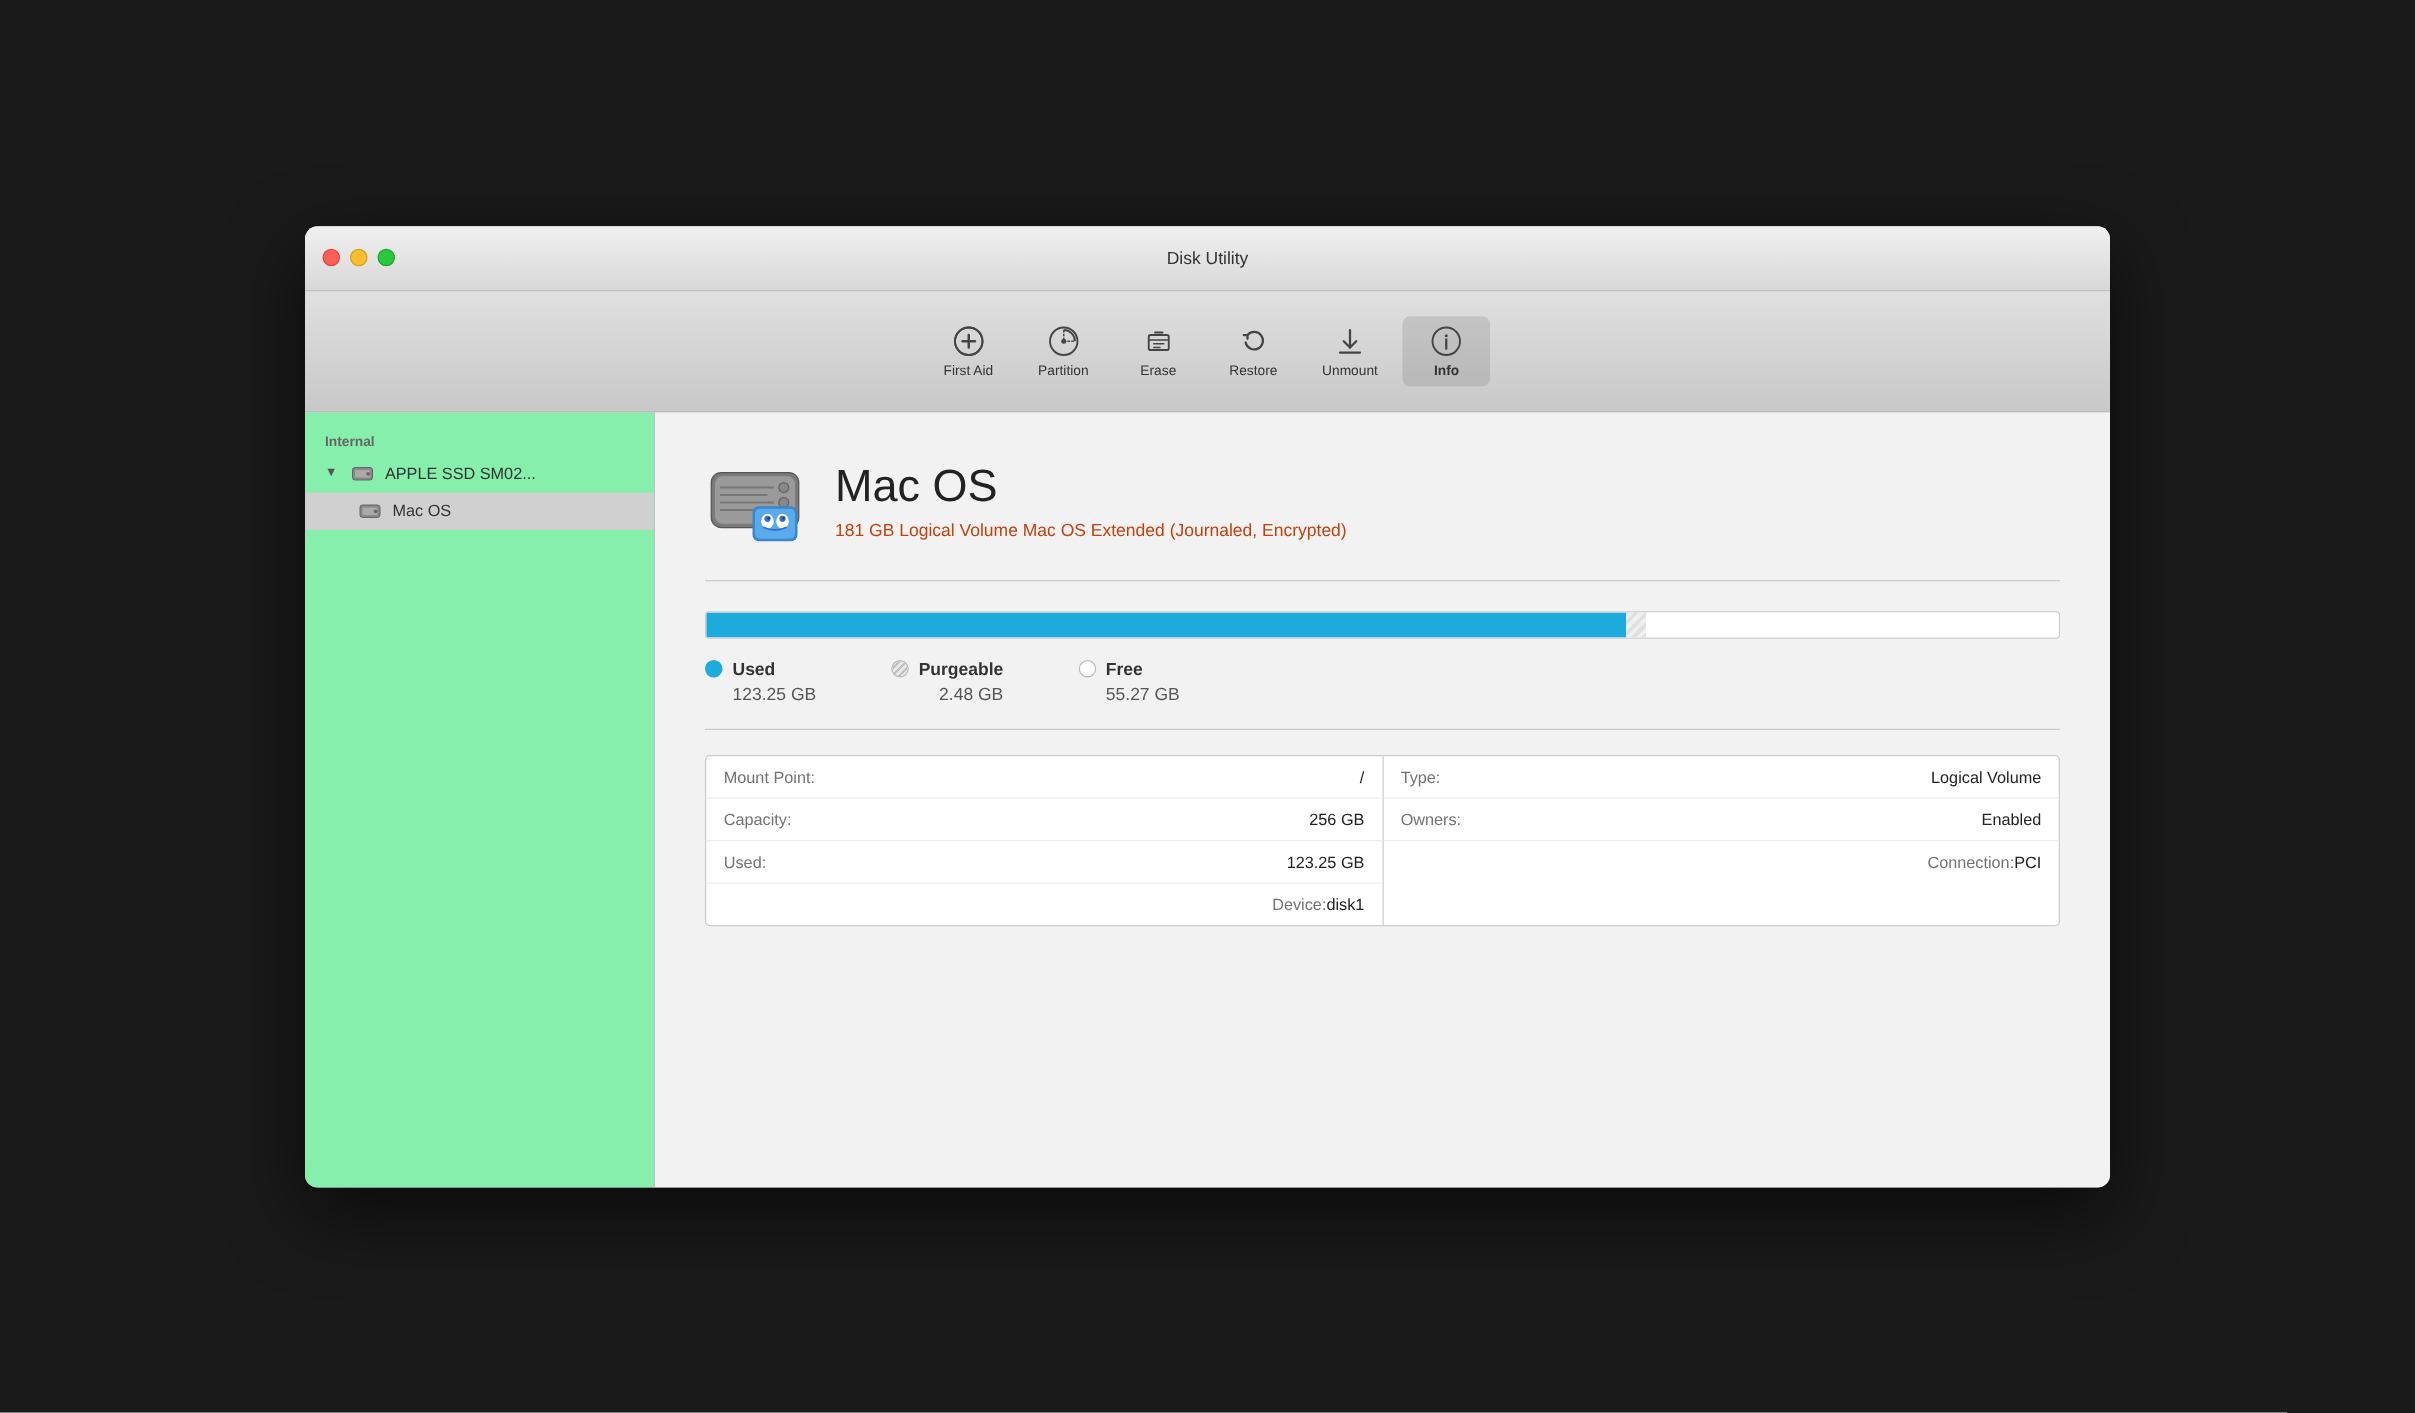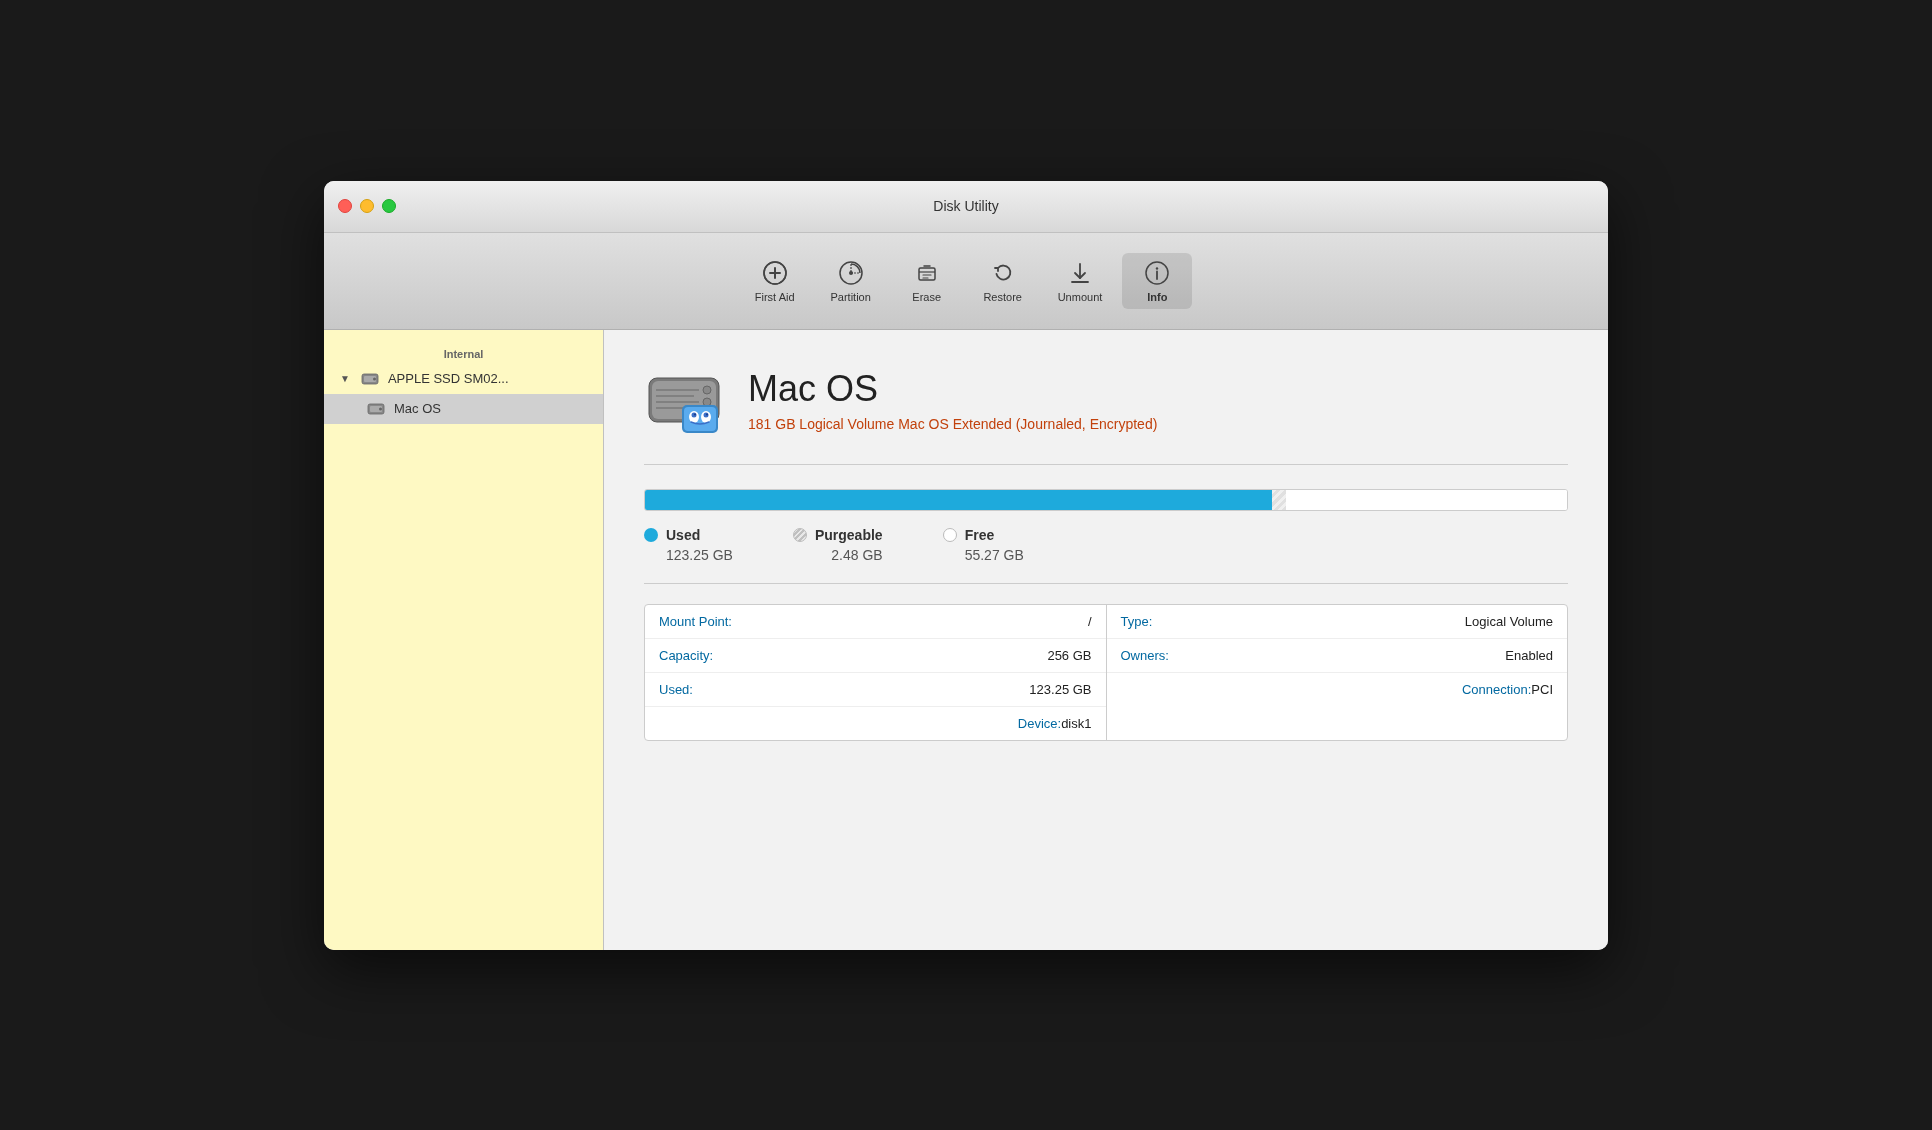--- a/index.html
+++ b/index.html
@@ -5,21 +5,21 @@
     * { box-sizing: border-box; margin: 0; padding: 0; }
     body {
       background: #1a1a1a;
       display: flex;
       justify-content: center;
       align-items: center;
       min-height: 100vh;
       font-family: -apple-system, BlinkMacSystemFont, "Helvetica Neue", Arial, sans-serif;
     }
     .window {
-      width: 1284px;
+      width: 1444px;
       background: #e8e8e8;
       border-radius: 10px;
       box-shadow: 0 20px 60px rgba(0,0,0,0.6);
       overflow: hidden;
     }
     .titlebar {
       background: linear-gradient(180deg, #f0f0f0 0%, #d8d8d8 100%);
       height: 52px;
       display: flex;
       align-items: center;
@@ -89,25 +89,24 @@
     }
     .toolbar-btn.active .toolbar-label {
       font-weight: 700;
     }
     .content {
       display: flex;
       height: 620px;
     }
     .sidebar {
       width: 280px;
-      background: #fef9c3;
+      background: #86efac;
       border-right: 1px solid #c0c0c0;
       padding: 12px 0;
       flex-shrink: 0;
-      text-align: center;
     }
     .sidebar-section-label {
       font-size: 11px;
       font-weight: 700;
       color: #666;
       padding: 6px 16px 4px;
       text-transform: none;
     }
     .sidebar-item {
       display: flex;
@@ -273,21 +272,21 @@
       align-items: center;
       padding: 9px 14px;
       font-size: 13px;
       border-bottom: 1px solid #eee;
     }
     .details-row:last-child {
       border-bottom: none;
       justify-content: flex-end;
     }
     .details-key {
-      color: #0369a1;
+      color: #737373;
       font-weight: 400;
     }
     .details-val {
       color: #222;
       font-weight: 400;
       text-align: right;
     }
   </style>
 </head>
 <body>

